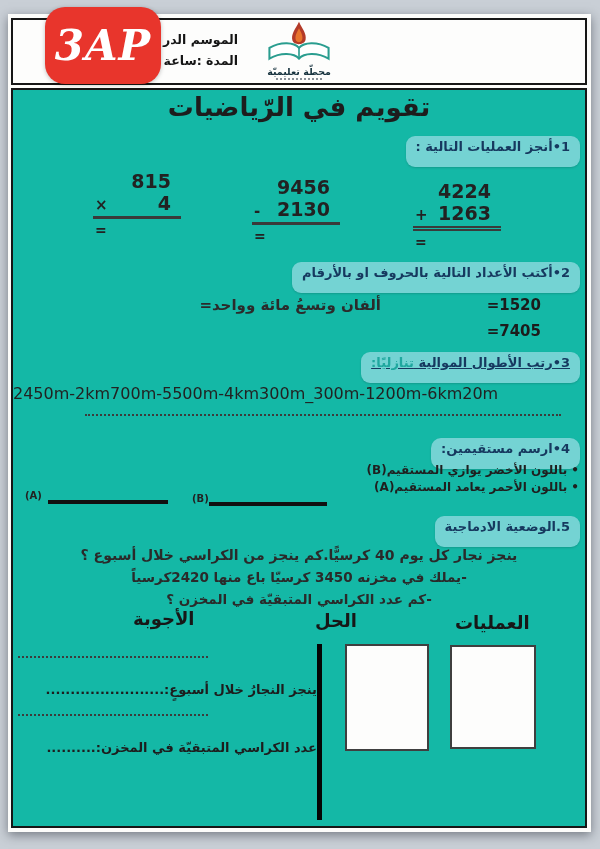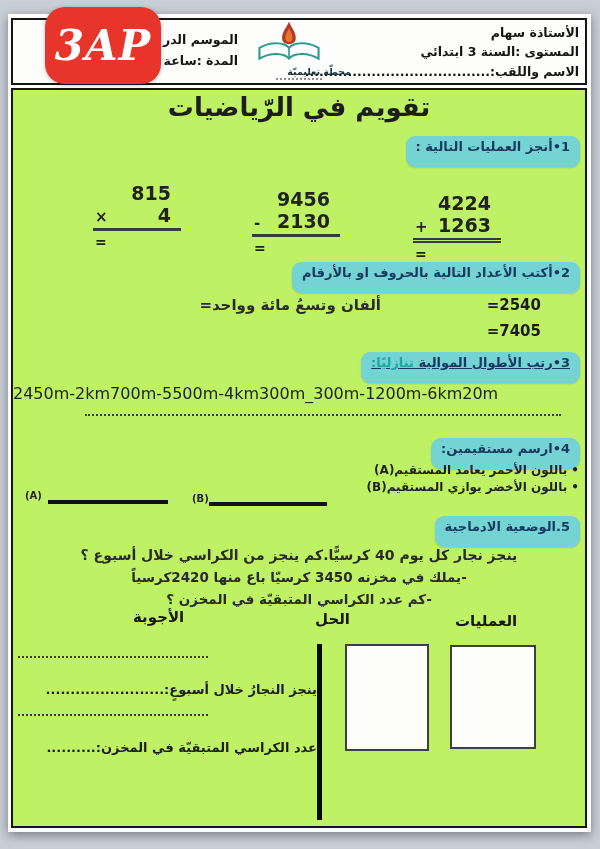--- a/index.html
+++ b/index.html
@@ -1,47 +1,47 @@
 <!DOCTYPE html>
 <html lang="ar"><head>
 <meta charset="utf-8">
 <style>
   html,body{margin:0;padding:0;}
   .stage{position:relative;width:600px;height:849px;background:#c9cfd6;overflow:hidden;
          font-family:"DejaVu Sans",sans-serif;color:#1c1c1c;}
   .paper{position:absolute;left:8px;top:14px;width:583px;height:818px;background:#fcfcfa;
          box-shadow:0 3px 10px rgba(35,40,50,.5);}
   .header-box{position:absolute;left:11px;top:18px;width:572px;height:63px;border:2px solid #161616;background:#fdfdfc;}
-  .main-box{position:absolute;left:11px;top:88px;width:572px;height:736px;border:2px solid #161616;background:#bef264;}
+  .main-box{position:absolute;left:11px;top:88px;width:572px;height:736px;border:2px solid #161616;background:#14b8a6;}
 
   .hdr-right{position:absolute;right:6px;top:3px;text-align:right;direction:rtl;
              font-size:12.5px;font-weight:bold;line-height:1.55;color:#151515;white-space:nowrap;}
   .hdr-left{position:absolute;left:60px;top:9px;width:165px;direction:rtl;text-align:right;
             font-size:12.5px;font-weight:bold;line-height:1.7;color:#151515;white-space:nowrap;}
   .year{position:absolute;left:7px;top:9px;font-size:12.5px;font-weight:bold;margin-left:28px;}
-  .logo{position:absolute;left:50%;top:0px;transform:translateX(-50%);width:104px;}
+  .logo{position:absolute;left:50%;top:0px;transform:translateX(-50%);width:104px;text-align:center;}
   .logo-caption{font-size:9.5px;font-weight:bold;color:#17333f;direction:rtl;margin-top:-4px;}
   .logo-scribble{width:46px;border-bottom:2px dotted #8a9198;margin:1px auto 0;}
 
   .badge3ap{position:absolute;left:45px;top:7px;width:116px;height:77px;background:#e8352c;
             border-radius:20px;z-index:6;display:flex;align-items:center;justify-content:center;
             box-shadow:0 1px 4px rgba(0,0,0,.25);}
   .badge3ap span{font-family:"DejaVu Serif",serif;font-style:italic;font-weight:bold;
                  font-size:42px;color:#ffffff;letter-spacing:1px;}
 
   .pill{position:absolute;background:#74d3d3;color:#16395f;font-weight:bold;font-size:13px;
         padding:3px 10px 13px;border-radius:9px;direction:rtl;white-space:nowrap;
         box-shadow:0 1px 2px rgba(0,0,0,.15);}
   .pill .accent{color:#1fa89f;}
 
   .title{position:absolute;top:2px;left:0;width:100%;text-align:center;direction:rtl;
          font-size:26px;font-weight:bold;color:#1d1d1d;letter-spacing:0px;}
 
   .op{position:absolute;width:88px;font-size:19px;font-weight:bold;color:#222;direction:ltr;}
-  .op-top{text-align:right;padding-right:10px;margin-top:12px;}
+  .op-top{text-align:right;padding-right:10px;}
   .op-bot{display:flex;justify-content:space-between;align-items:flex-end;padding:0 10px 2px 2px;}
   .op-sign{font-size:15px;}
   .op-line{border-bottom:3px solid #3a3a3a;}
   .op-line.double{border-bottom:5px double #3a3a3a;}
   .op-eq{text-align:left;font-size:14px;padding:3px 0 0 2px;}
 
   .s2num{position:absolute;right:44px;font-size:15px;font-weight:bold;direction:ltr;}
   .s2words{position:absolute;right:204px;font-size:15px;font-weight:bold;direction:rtl;color:#2b2b2b;}
 
   .lengths{position:absolute;top:294px;left:0;width:100%;text-align:left;direction:ltr;
@@ -49,37 +49,32 @@
   .dotline{border-bottom:2px dotted #3c3c3c;position:absolute;}
 
   .bullets{position:absolute;right:6px;top:372px;direction:rtl;text-align:right;
            font-size:12px;font-weight:bold;line-height:1.45;color:#1f1f1f;}
   .seg-label{position:absolute;font-size:10px;font-weight:bold;color:#222;}
   .seg-line{position:absolute;height:4px;background:#111;}
 
   .problem{position:absolute;left:0;width:100%;text-align:center;direction:rtl;
            font-size:13.5px;font-weight:600;color:#2a2a2a;}
 
-  .tbl-head{position:absolute;font-size:15px;font-weight:bold;direction:rtl;color:#171717;}
+  .tbl-head{position:absolute;font-size:18px;font-weight:bold;direction:rtl;color:#171717;}
   .sol-box{position:absolute;border:2px solid #3f3f3f;background:#fdfdfc;}
   .vbar{position:absolute;left:304px;top:554px;width:5px;height:176px;background:#050505;}
   .ans{position:absolute;direction:rtl;text-align:right;font-size:13px;font-weight:bold;color:#1d1d1d;white-space:nowrap;}
 </style>
 </head>
 <body>
 
 <div class="stage">
   <div class="paper"></div>
 
   <div class="header-box">
-    <div class="hdr-right">
-      <div>الأستاذة سهام</div>
-      <div>المستوى :السنة 3 ابتدائي</div>
-      <div>الاسم واللقب:.......................................</div>
-    </div>
 
     <div class="logo">
       <svg width="84" height="46" viewBox="0 0 100 56">
         <path d="M50 2 C45 12 40 17 42 25 C43.5 31 56.5 31 58 24 C59.5 16 54 11 50 2 Z" fill="#b33a28"></path>
         <path d="M50 10 C47 16 45 19 46 24 C47 28 53 28 54 23.5 C55 19 52.5 15 50 10 Z" fill="#e8742c"></path>
         <path d="M14 34 C28 26 44 27 50 34 C56 27 72 26 86 34 L86 47 C72 39 56 40 50 47 C44 40 28 39 14 47 Z" fill="#ffffff" stroke="#2a9d8f" stroke-width="2.5"></path>
         <path d="M50 34 L50 47" stroke="#2a9d8f" stroke-width="2"></path>
       </svg>
       <div class="logo-caption">محطّة تعليميّة</div>
       <div class="logo-scribble"></div>
@@ -125,32 +120,32 @@
       <div class="op-top">4224</div>
       <div class="op-bot">
         <span class="op-sign">+</span>
         <span>1263</span>
       </div>
       <div class="op-line double"></div>
       <div class="op-eq">=</div>
     </div>
 
     <div class="pill" style="right:5px;top:172px;">2•أكتب الأعداد التالية بالحروف او بالأرقام</div>
-    <div class="s2num" style="top:206px;">=2540</div>
+    <div class="s2num" style="top:206px;">=1520</div>
     <div class="s2words" style="top:206px;">ألفان وتسعُ مائة وواحد=</div>
     <div class="s2num" style="top:232px;">=7405</div>
 
     <div class="pill" style="right:5px;top:262px;text-decoration:underline;"><span>3•رتب الأطوال الموالية </span><span class="accent">تنازليًا:</span></div>
     <div class="lengths">2450m-2km700m-5500m-4km300m_300m-1200m-6km20m</div>
     <div class="dotline" style="left:72px;top:324px;width:476px;"></div>
 
     <div class="pill" style="right:5px;top:348px;border-radius:10px;">4•ارسم مستقيمين:</div>
     <div class="bullets">
+      <div>• باللون الأخضر يوازي المستقيم(B)</div>
       <div>• باللون الأحمر يعامد المستقيم(A)</div>
-      <div>• باللون الأخضر يوازي المستقيم(B)</div>
     </div>
     <div class="seg-label" style="left:12px;top:400px;">(A)</div>
     <div class="seg-line" style="left:35px;top:410px;width:120px;"></div>
     <div class="seg-label" style="left:179px;top:403px;">(B)</div>
     <div class="seg-line" style="left:196px;top:412px;width:118px;"></div>
 
     <div class="pill" style="right:5px;top:426px;">5.الوضعية الادماجية</div>
     <div class="problem" style="top:457px;font-size:14px;">ينجز نجار كل يوم 40 كرسيًّا.كم ينجز من الكراسي خلال أسبوع ؟</div>
     <div class="problem" style="top:479px;">-يملك في مخزنه 3450 كرسيّا باع منها 2420كرسياً</div>
     <div class="problem" style="top:501px;">-كم عدد الكراسي المتبقيّة في المخزن ؟</div>

